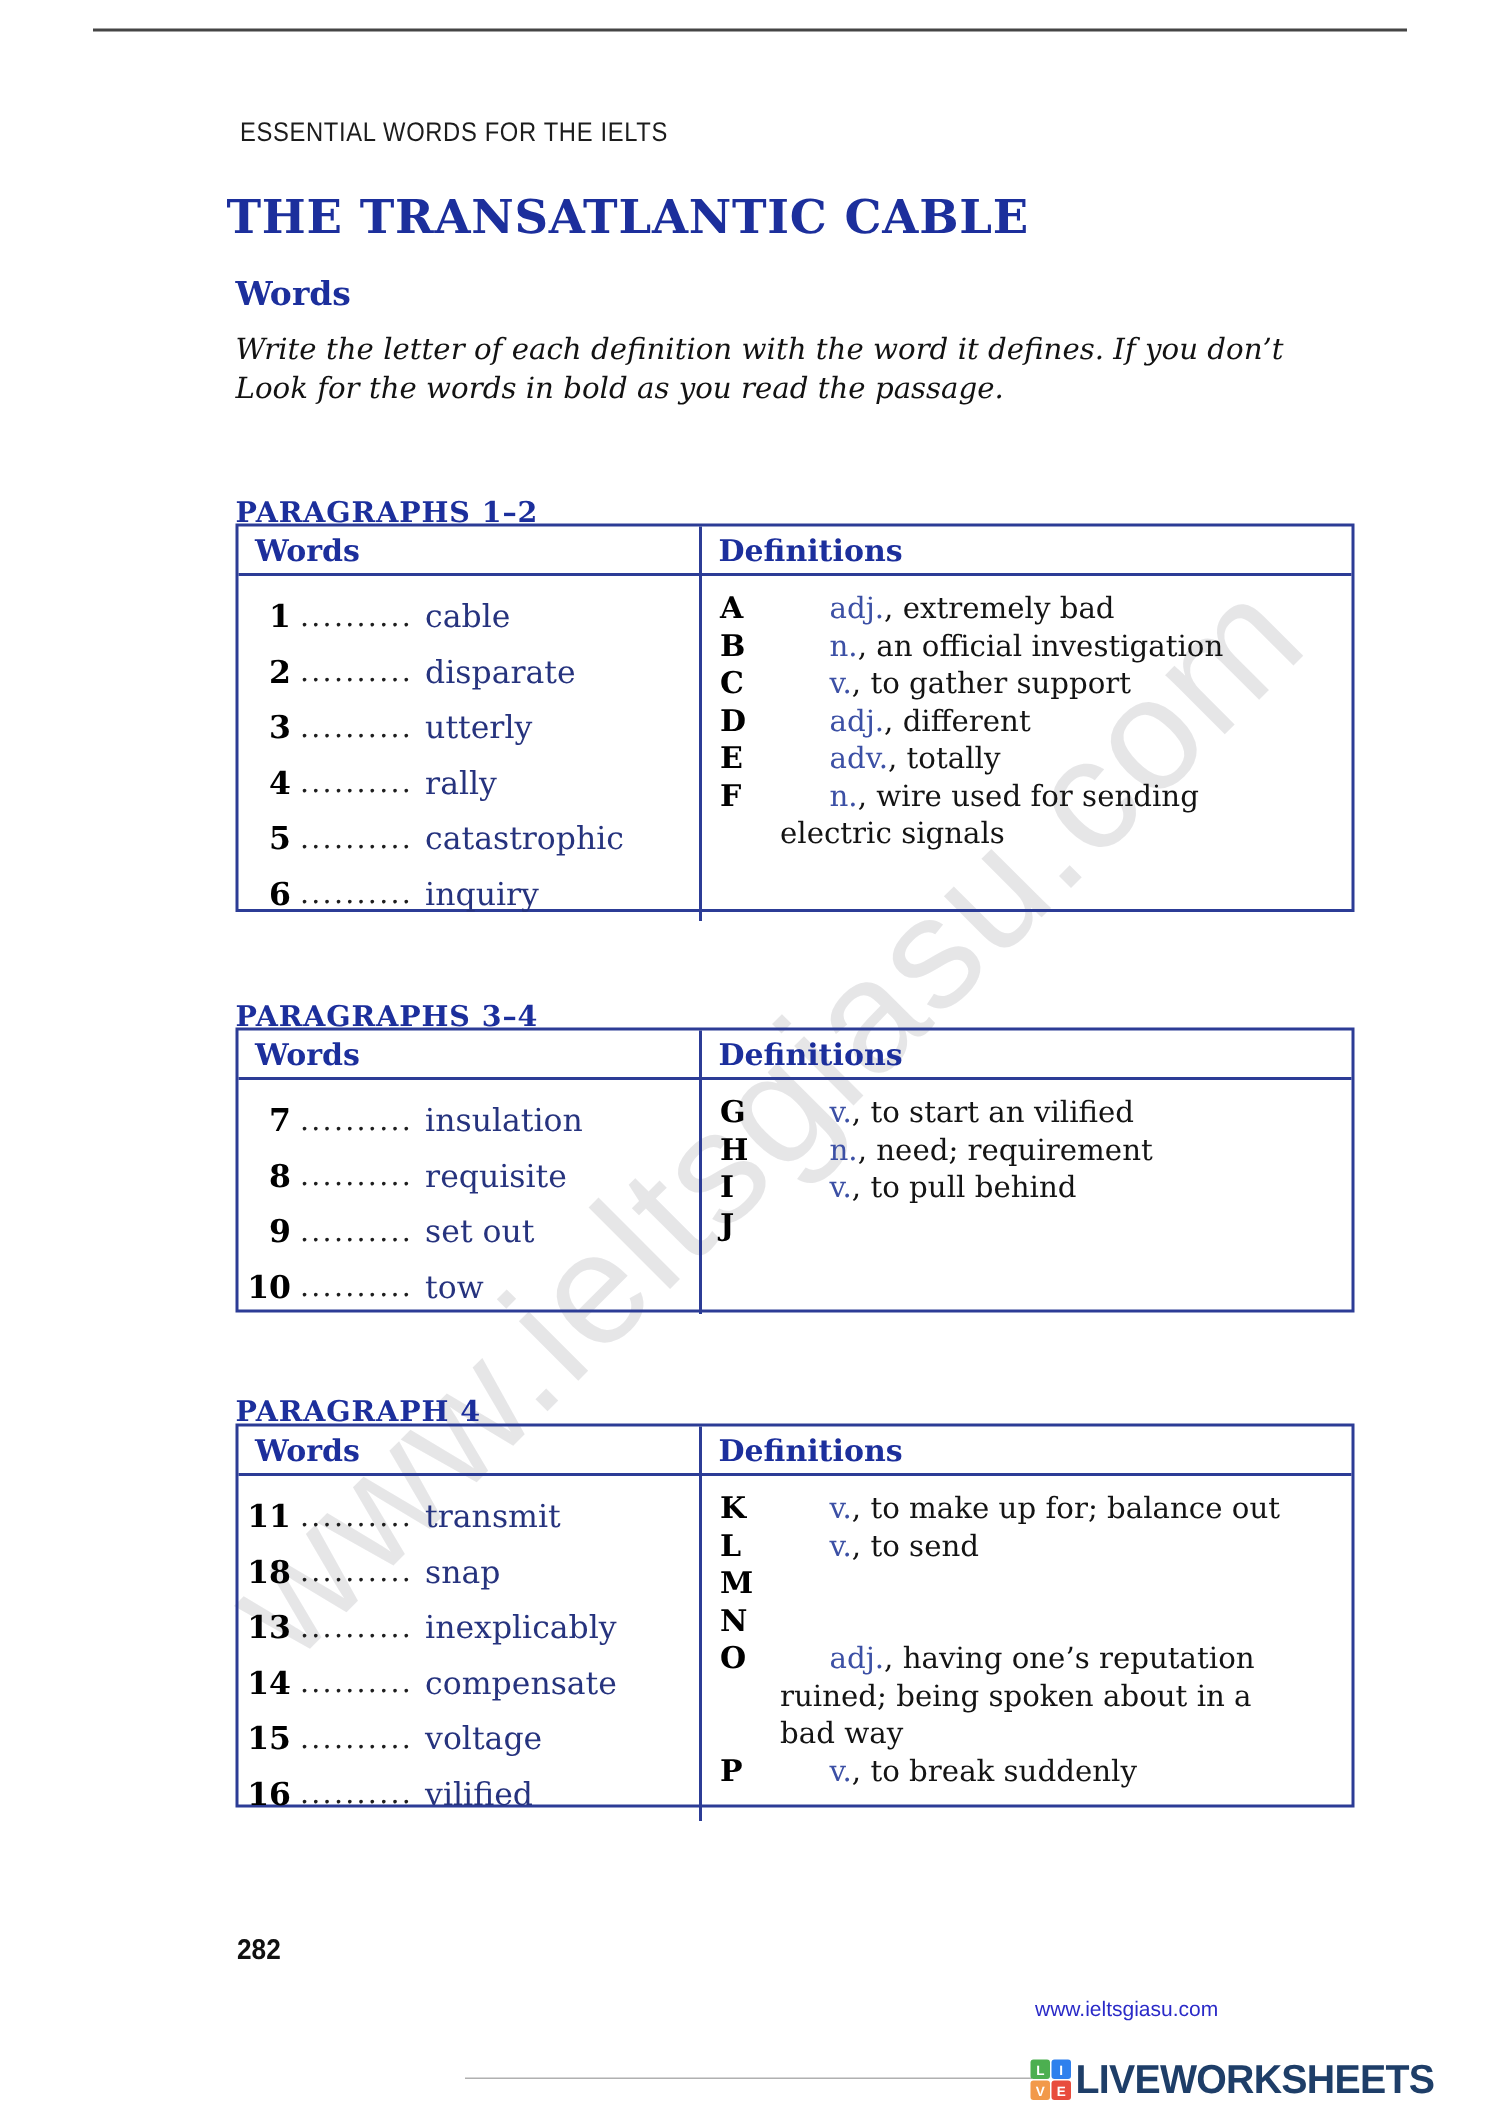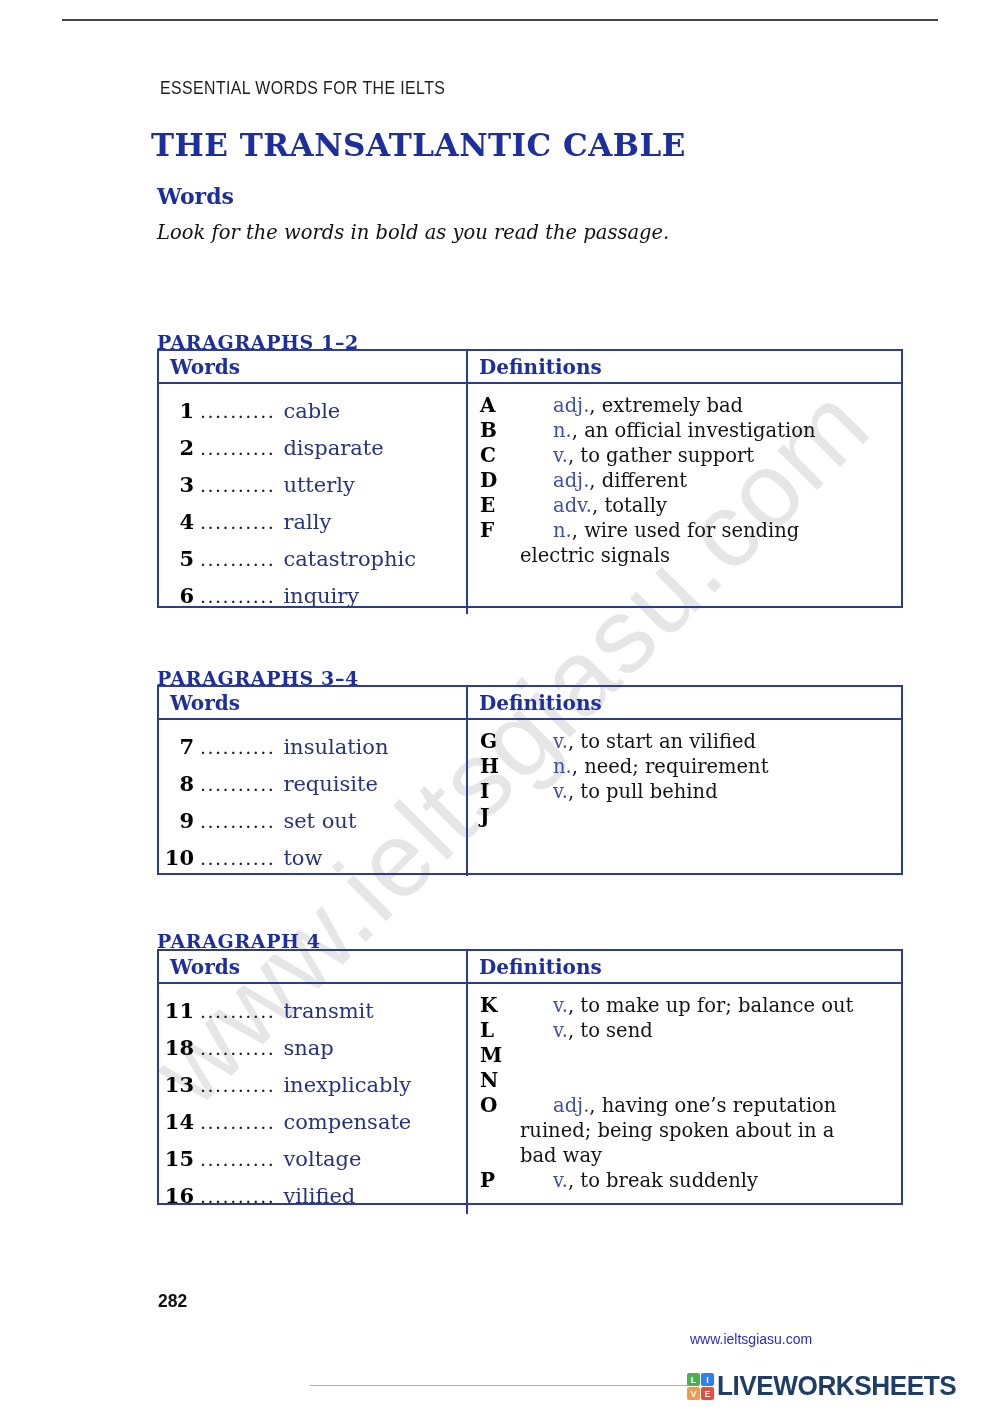--- a/index.html
+++ b/index.html
@@ -93,20 +93,21 @@
   <div class="watermark">www.ieltsgiasu.com</div>
 
   <div class="content">
     <div class="top-rule"></div>
 
     <div class="book-header">ESSENTIAL WORDS FOR THE IELTS</div>
     <h1 class="doc-title">THE TRANSATLANTIC CABLE</h1>
     <h2 class="words-label">Words</h2>
 
     <div class="instructions">
+      <div>Write the letter of each definition with the word it defines. If you don’t</div>
       <div>Look for the words in bold as you read the passage.</div>
     </div>
 
     <div class="section-heading" id="h0">PARAGRAPHS 1–2</div>
     <div class="vocab-table" id="t0">
       <div class="th th-words">Words</div>
       <div class="th">Definitions</div>
       <div class="td td-words">
         <div class="word-row">
           <span class="num">1</span>

